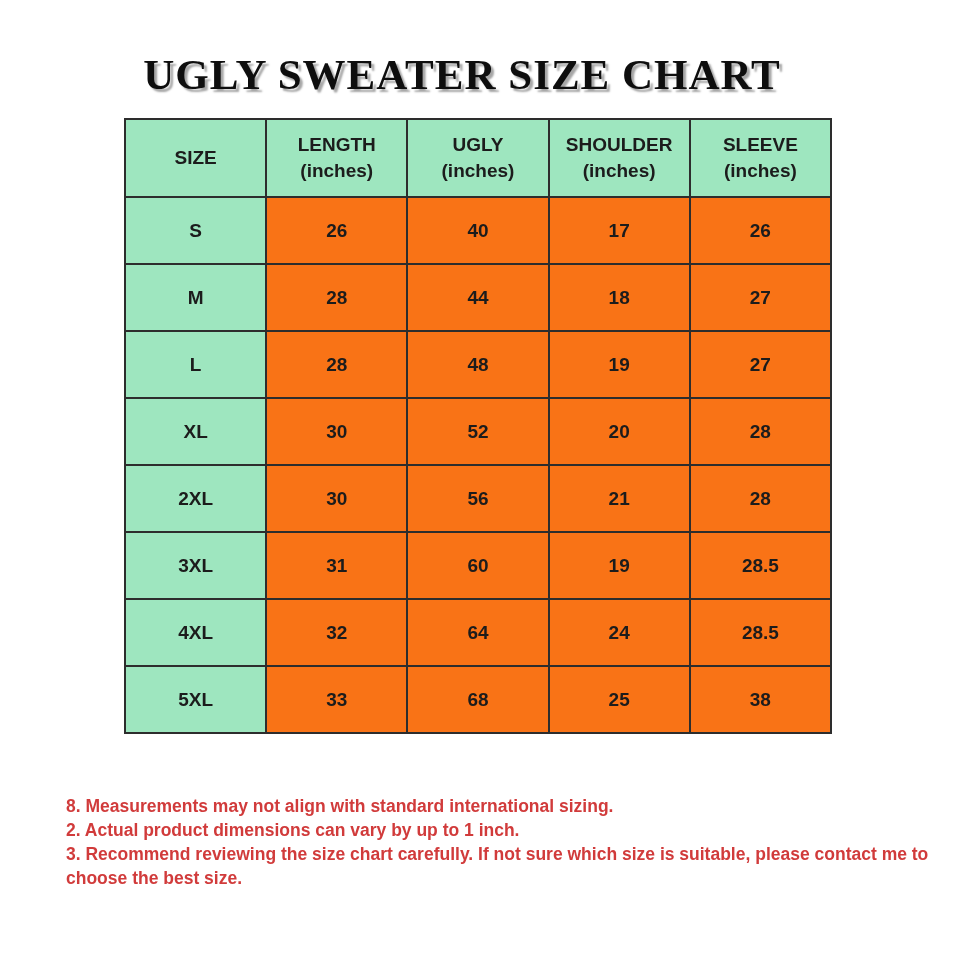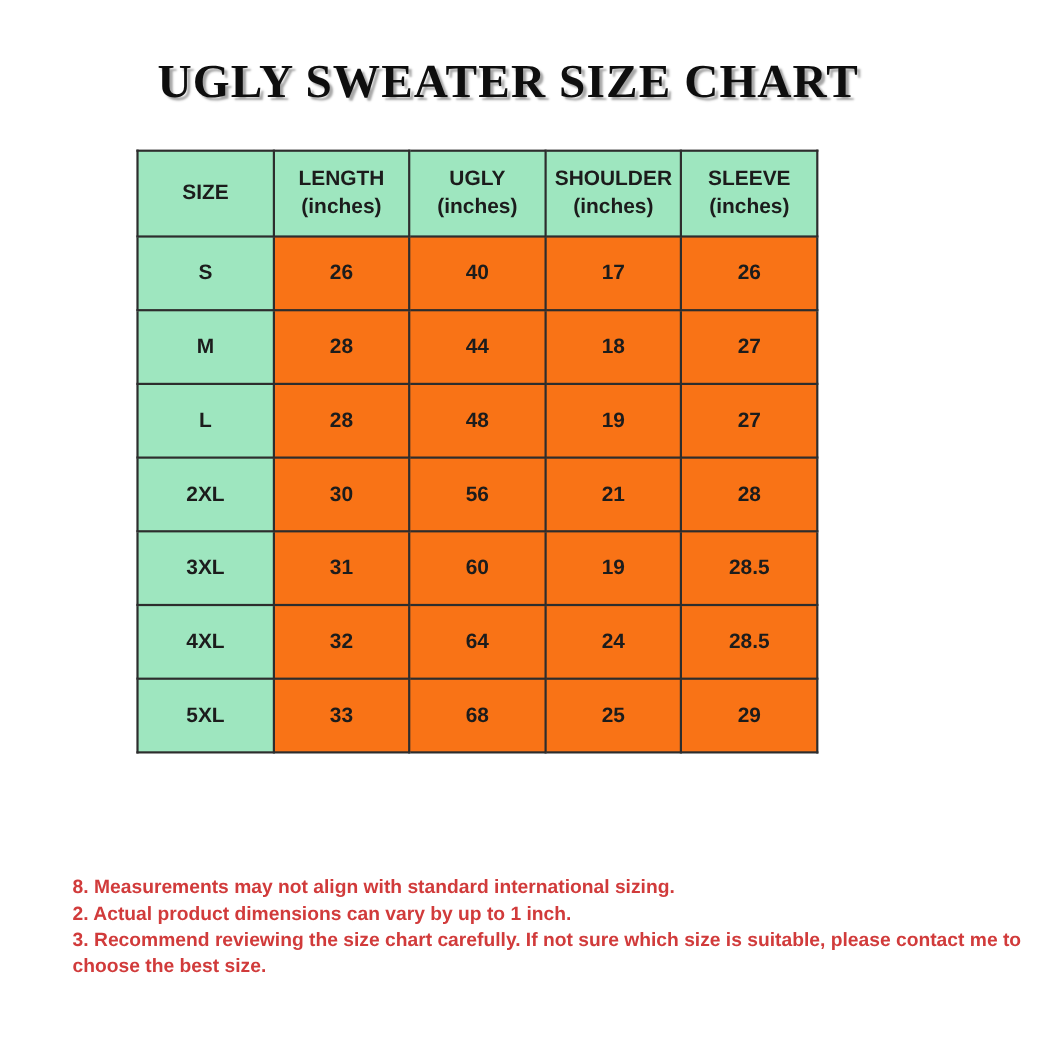--- a/index.html
+++ b/index.html
@@ -24,23 +24,23 @@
     font-family: "Liberation Serif", serif;
     font-weight: bold;
     font-size: 43px;
     letter-spacing: 1px;
     color: #0e0e0e;
     text-shadow: 3px 3px 2px #a6a6a6;
     margin: 0;
   }
   table.size-table {
     position: absolute;
-    top: 136px;
+    top: 118px;
     left: 124px;
-    width: 620px;
+    width: 708px;
     border-collapse: collapse;
     table-layout: fixed;
   }
   .size-table th,
   .size-table td {
     border: 2px solid var(--border, #2d2d2d);
     text-align: center;
     vertical-align: middle;
     font-weight: bold;
     color: var(--text, #1c1c1c);
@@ -125,20 +125,27 @@
         <td>27</td>
       </tr>
       <tr>
         <td class="size-col">L</td>
         <td>28</td>
         <td>48</td>
         <td>19</td>
         <td>27</td>
       </tr>
       <tr>
+        <td class="size-col">XL</td>
+        <td>30</td>
+        <td>52</td>
+        <td>20</td>
+        <td>28</td>
+      </tr>
+      <tr>
         <td class="size-col">2XL</td>
         <td>30</td>
         <td>56</td>
         <td>21</td>
         <td>28</td>
       </tr>
       <tr>
         <td class="size-col">3XL</td>
         <td>31</td>
         <td>60</td>
@@ -150,21 +157,21 @@
         <td>32</td>
         <td>64</td>
         <td>24</td>
         <td>28.5</td>
       </tr>
       <tr>
         <td class="size-col">5XL</td>
         <td>33</td>
         <td>68</td>
         <td>25</td>
-        <td>29</td>
+        <td>38</td>
       </tr>
     </tbody>
   </table>
 
   <div class="notes">
     <p>8. Measurements may not align with standard international sizing.</p>
     <p>2. Actual product dimensions can vary by up to 1 inch.</p>
     <p>3. Recommend reviewing the size chart carefully. If not sure which size is suitable, please contact me to choose the best size.</p>
   </div>
 

